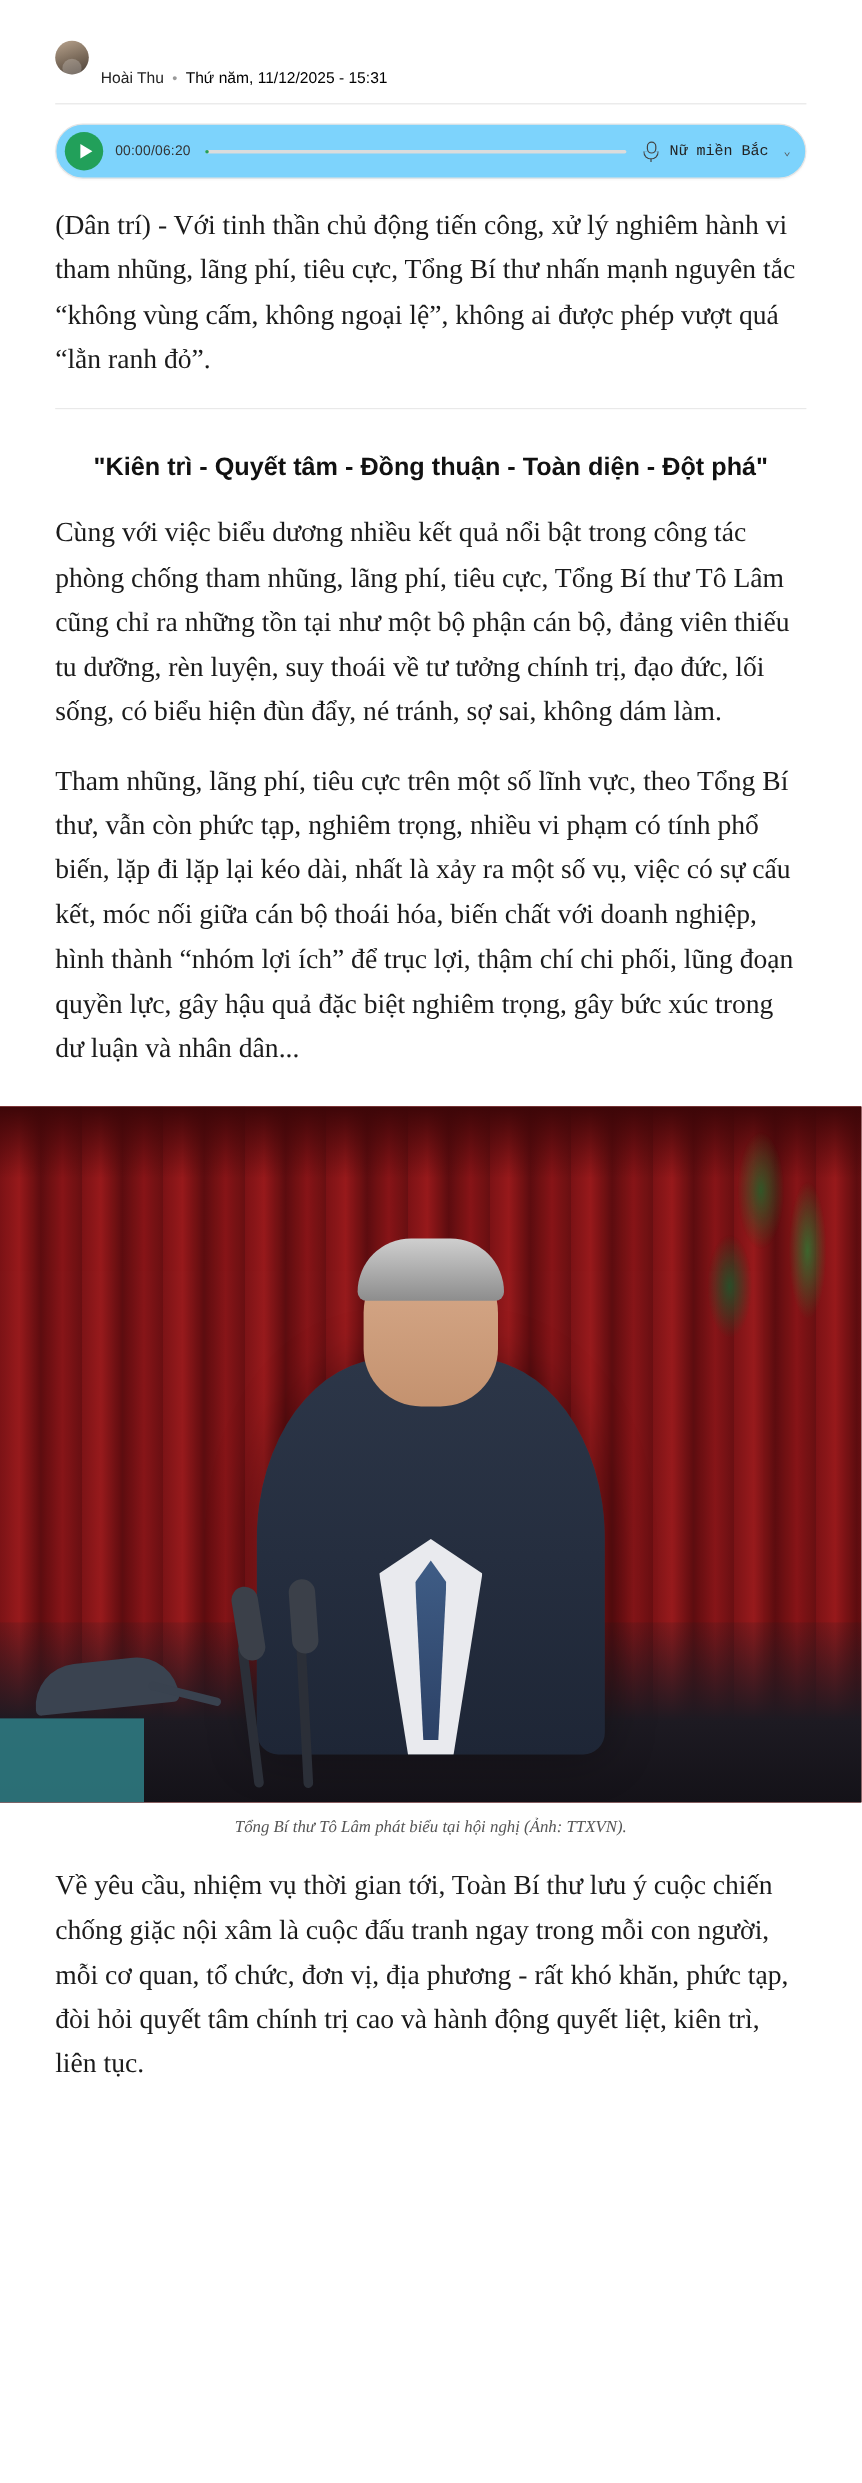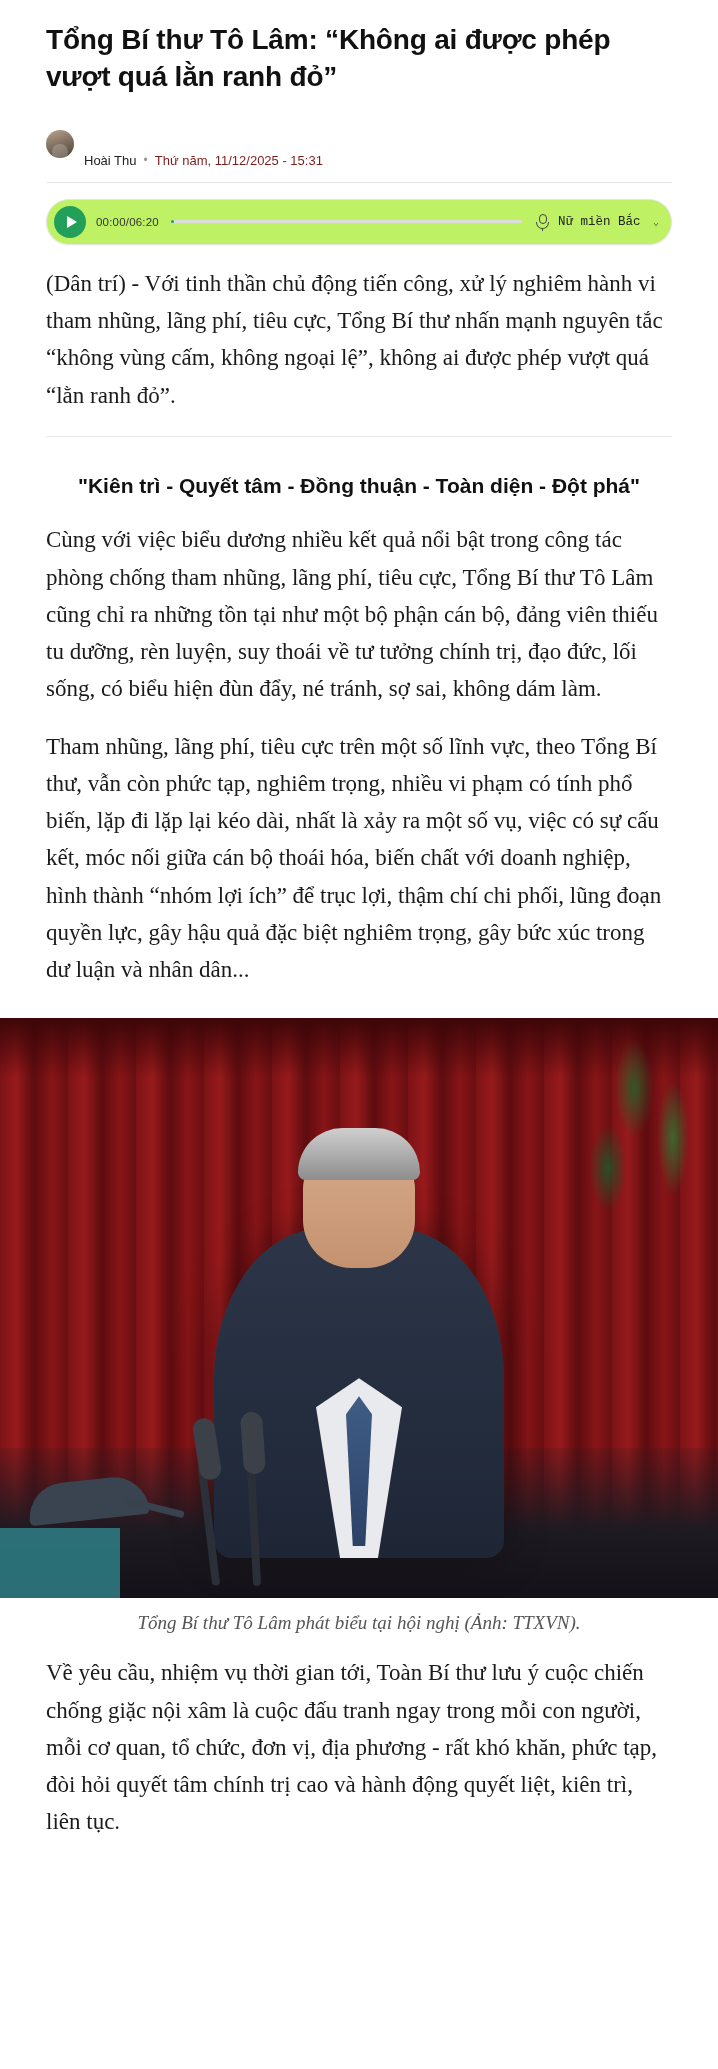--- a/index.html
+++ b/index.html
@@ -65,29 +65,29 @@
     font-size: 13px;
     color: #2b2b2b;
     margin-left: 10px;
     display: flex;
     align-items: center;
     gap: 7px;
     margin-top: 33px;
   }
   .byline-author { font-weight: normal; color: #222; }
   .byline-dot { color: #9a9a9a; font-size: 12px; }
-  .byline-date { color: #7f1d1d; }
+  .byline-date { color: #000000; }
 
   
   .audio-bar {
     margin-top: 16px;
     height: 46px;
     border: 1px solid #e4e4e4;
     border-radius: 26px;
-    background: #bef264;
+    background: #7dd3fc;
     display: flex;
     align-items: center;
     padding: 0 12px 0 7px;
     box-shadow: 0 1px 2px rgba(0,0,0,0.04);
   }
   .play-btn {
     width: 32px;
     height: 32px;
     border-radius: 50%;
     background: #22a05a;
@@ -329,36 +329,35 @@
     border-radius: 4px;
   }
   .teal-box {
     position: absolute;
     left: 0; bottom: 0;
     width: 120px; height: 70px;
     background: #2f7f86;
     opacity: 0.85;
   }
   figcaption {
-    font-size: 19px;
+    font-size: 14px;
     font-style: italic;
     color: #555;
     text-align: center;
     padding: 14px 46px 0 46px;
   }
   .tail { margin-top: 24px; }
 </style>
 </head>
 <body>
 
 <div class="page">
 
   <div class="article-wrap">
 
-    <h1 class="headline">Tổng Bí thư Tô Lâm: “Không ai được phép vượt quá lằn ranh đỏ”</h1>
 
     <div class="byline">
       <div class="avatar"></div>
       <div class="byline-text">
         <span class="byline-author">Hoài Thu</span>
         <span class="byline-dot">•</span>
         <span class="byline-date">Thứ năm, 11/12/2025 - 15:31</span>
       </div>
     </div>
 

